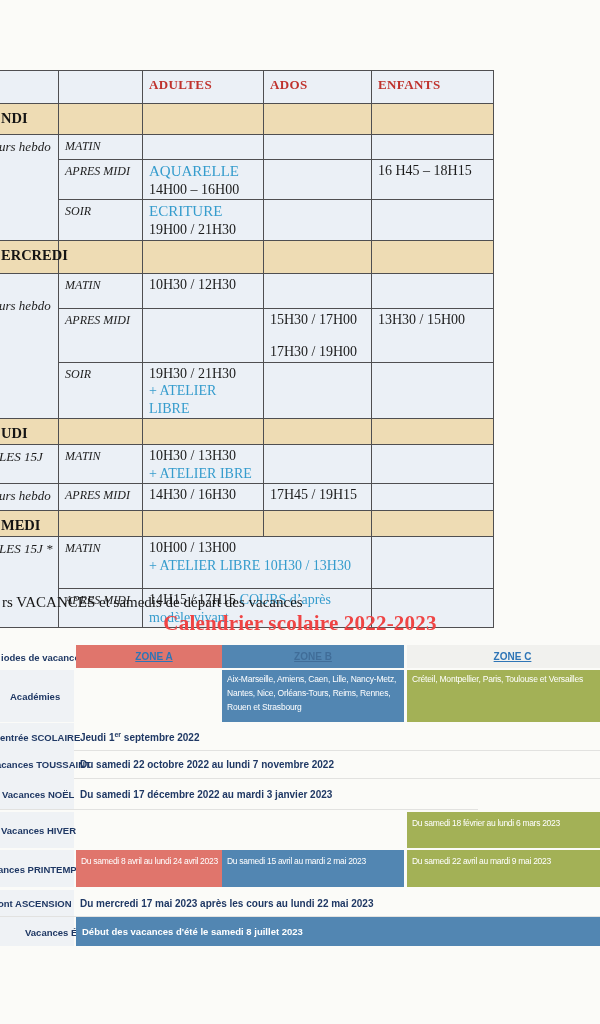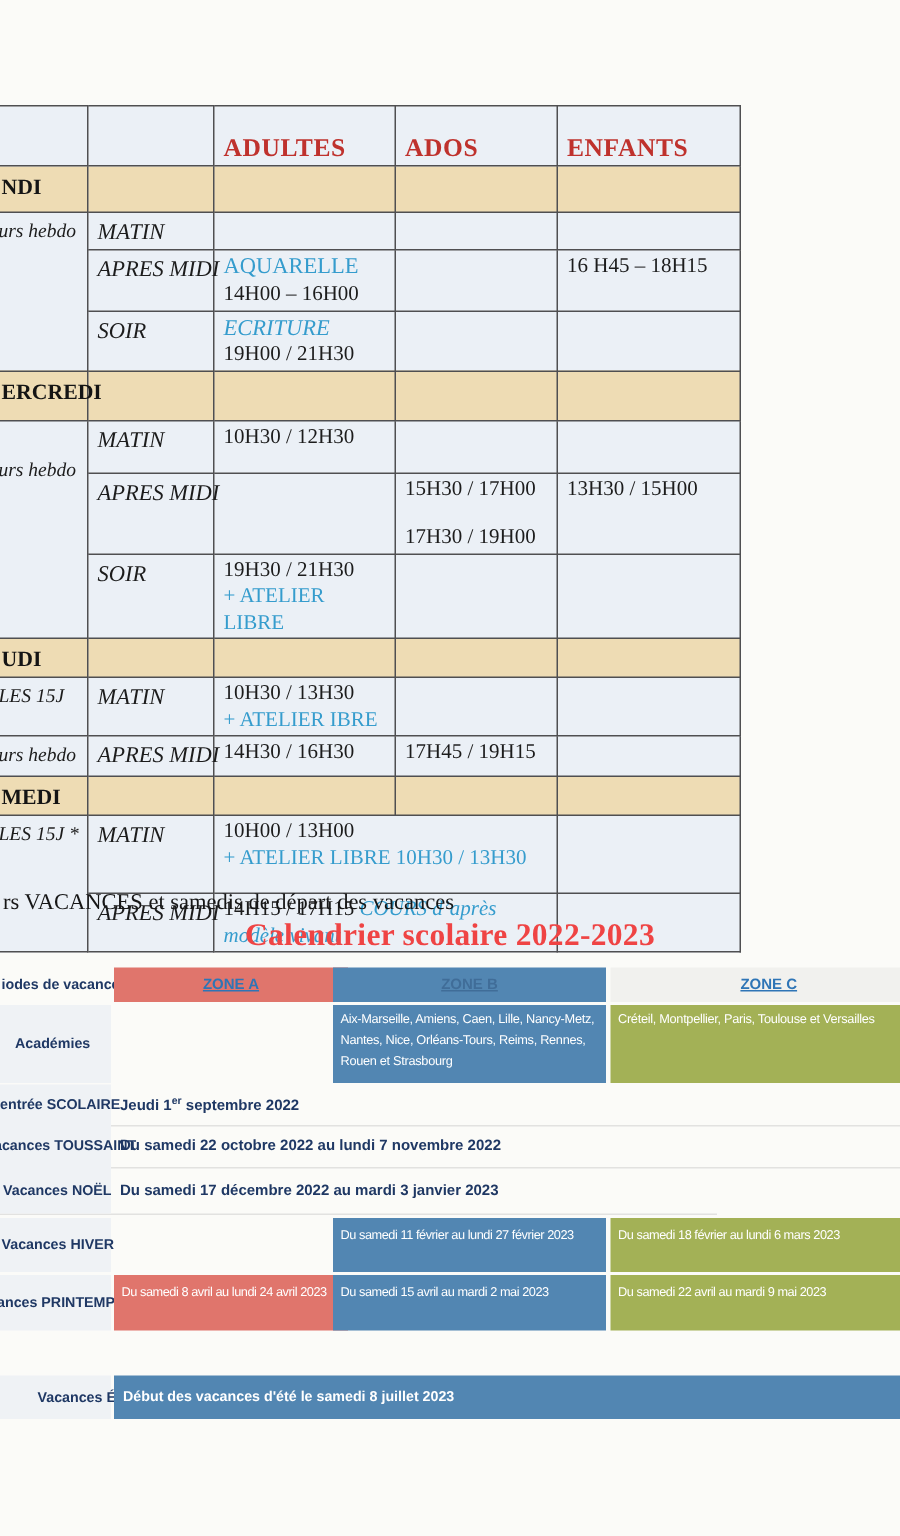--- a/index.html
+++ b/index.html
@@ -22,28 +22,28 @@
   .tt tr.band td{background:#eedcb4;}
   .tt td.daycell{
     font-weight:bold;font-size:14.5px;color:#141414;
     padding-left:112px;padding-top:5px;white-space:nowrap;overflow:visible;
   }
   .tt td.freq{
     font-style:italic;font-size:13px;padding-left:110px;
     white-space:nowrap;overflow:visible;padding-top:4px;
   }
   .tt td.freq-mid{padding-top:24px;}
-  .tt td.sess{font-style:italic;font-size:15px;padding-top:4px;white-space:nowrap;}
+  .tt td.sess{font-style:italic;font-size:12px;padding-top:4px;white-space:nowrap;}
   .tt td.colhead{
-    color:#bf322d;font-weight:bold;font-size:17px;
-    letter-spacing:.4px;padding-top:17px;white-space:nowrap;
+    color:#bf322d;font-weight:bold;font-size:13px;
+    letter-spacing:.4px;padding-top:6px;white-space:nowrap;
   }
   .tt .time{padding-top:2px;}
   .blue{color:#359ccd;}
-  .it{font-style:italic;}
+  .it{}
   .gap-top{margin-top:15px;}
   
   .foot-note{position:absolute;left:2px;top:594px;font-size:15px;color:#161616;white-space:nowrap;}
   .cal-title{
     position:absolute;left:0;top:611px;width:600px;text-align:center;
     font-weight:bold;font-size:21px;color:#ef4444;letter-spacing:.2px;
   }
   
   .cal{position:absolute;left:0;top:641px;width:640px;height:320px;
        font-family:"Liberation Sans", sans-serif;color:#1f3864;}
@@ -245,32 +245,36 @@
 
   <div class="crow sep" style="top:137px;height:31px;width:478px">
     <div class="lblbg"></div>
     <div class="lbl" style="left:2px">Vacances NOËL</div>
     <div class="val">Du samedi 17 décembre 2022 au mardi 3 janvier 2023</div>
   </div>
 
   <div class="crow" style="top:171px;height:36px">
     <div class="lblbg"></div>
     <div class="lbl" style="left:1px">Vacances HIVER</div>
-    <div class="cell zb bg-b dates">Du samedi 11 février au lundi 27 février 2023</div>
     <div class="cell zc bg-c dates">Du samedi 18 février au lundi 6 mars 2023</div>
   </div>
 
   <div class="crow" style="top:209px;height:37px">
     <div class="lblbg"></div>
     <div class="lbl" style="left:-2px">ances PRINTEMPS</div>
     <div class="cell za bg-a dates">Du samedi 8 avril au lundi 24 avril 2023</div>
     <div class="cell zb bg-b dates">Du samedi 15 avril au mardi 2 mai 2023</div>
     <div class="cell zc bg-c dates">Du samedi 22 avril au mardi 9 mai 2023</div>
   </div>
 
+  <div class="crow sep" style="top:249px;height:26px;width:600px">
+    <div class="lblbg"></div>
+    <div class="lbl" style="left:-2px">ont ASCENSION</div>
+    <div class="val">Du mercredi 17 mai 2023 après les cours au lundi 22 mai 2023</div>
+  </div>
 
   <div class="crow" style="top:276px;height:29px">
     <div class="lblbg"></div>
     <div class="lbl" style="left:25px">Vacances ÉTÉ</div>
     <div class="ete-bar">Début des vacances d'été le samedi 8 juillet 2023</div>
   </div>
 
 </div>
 
 </body></html>

